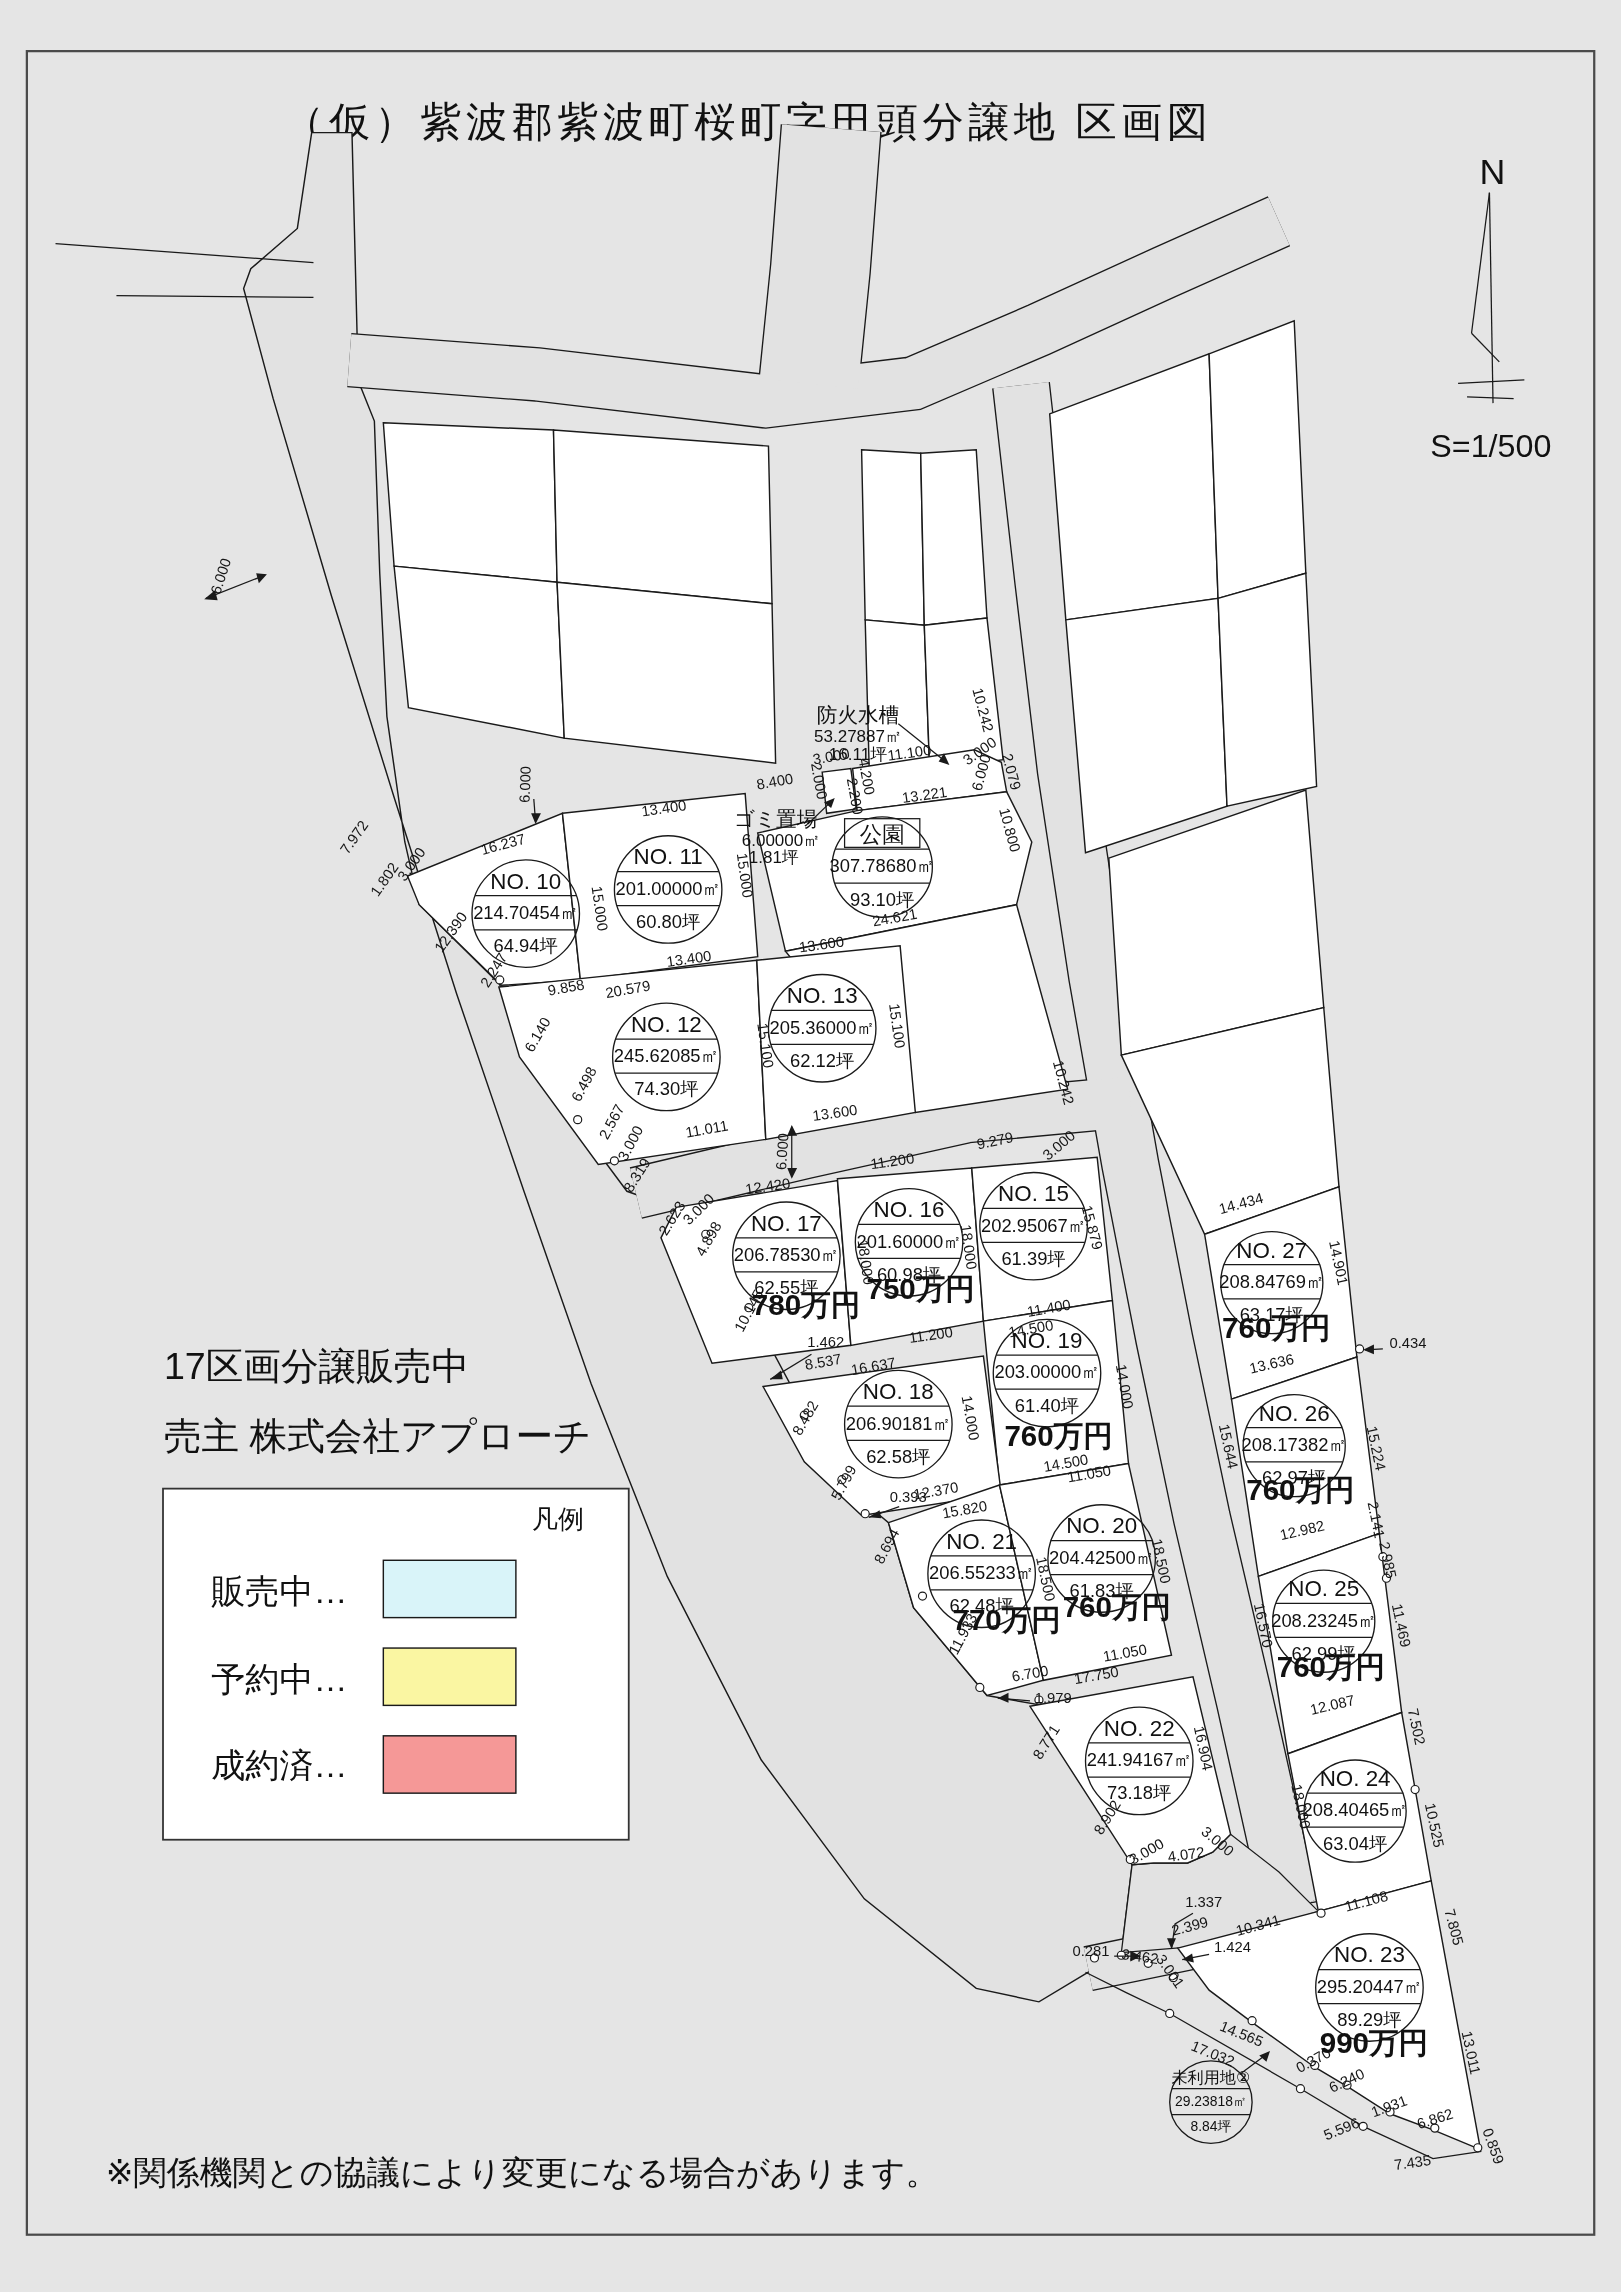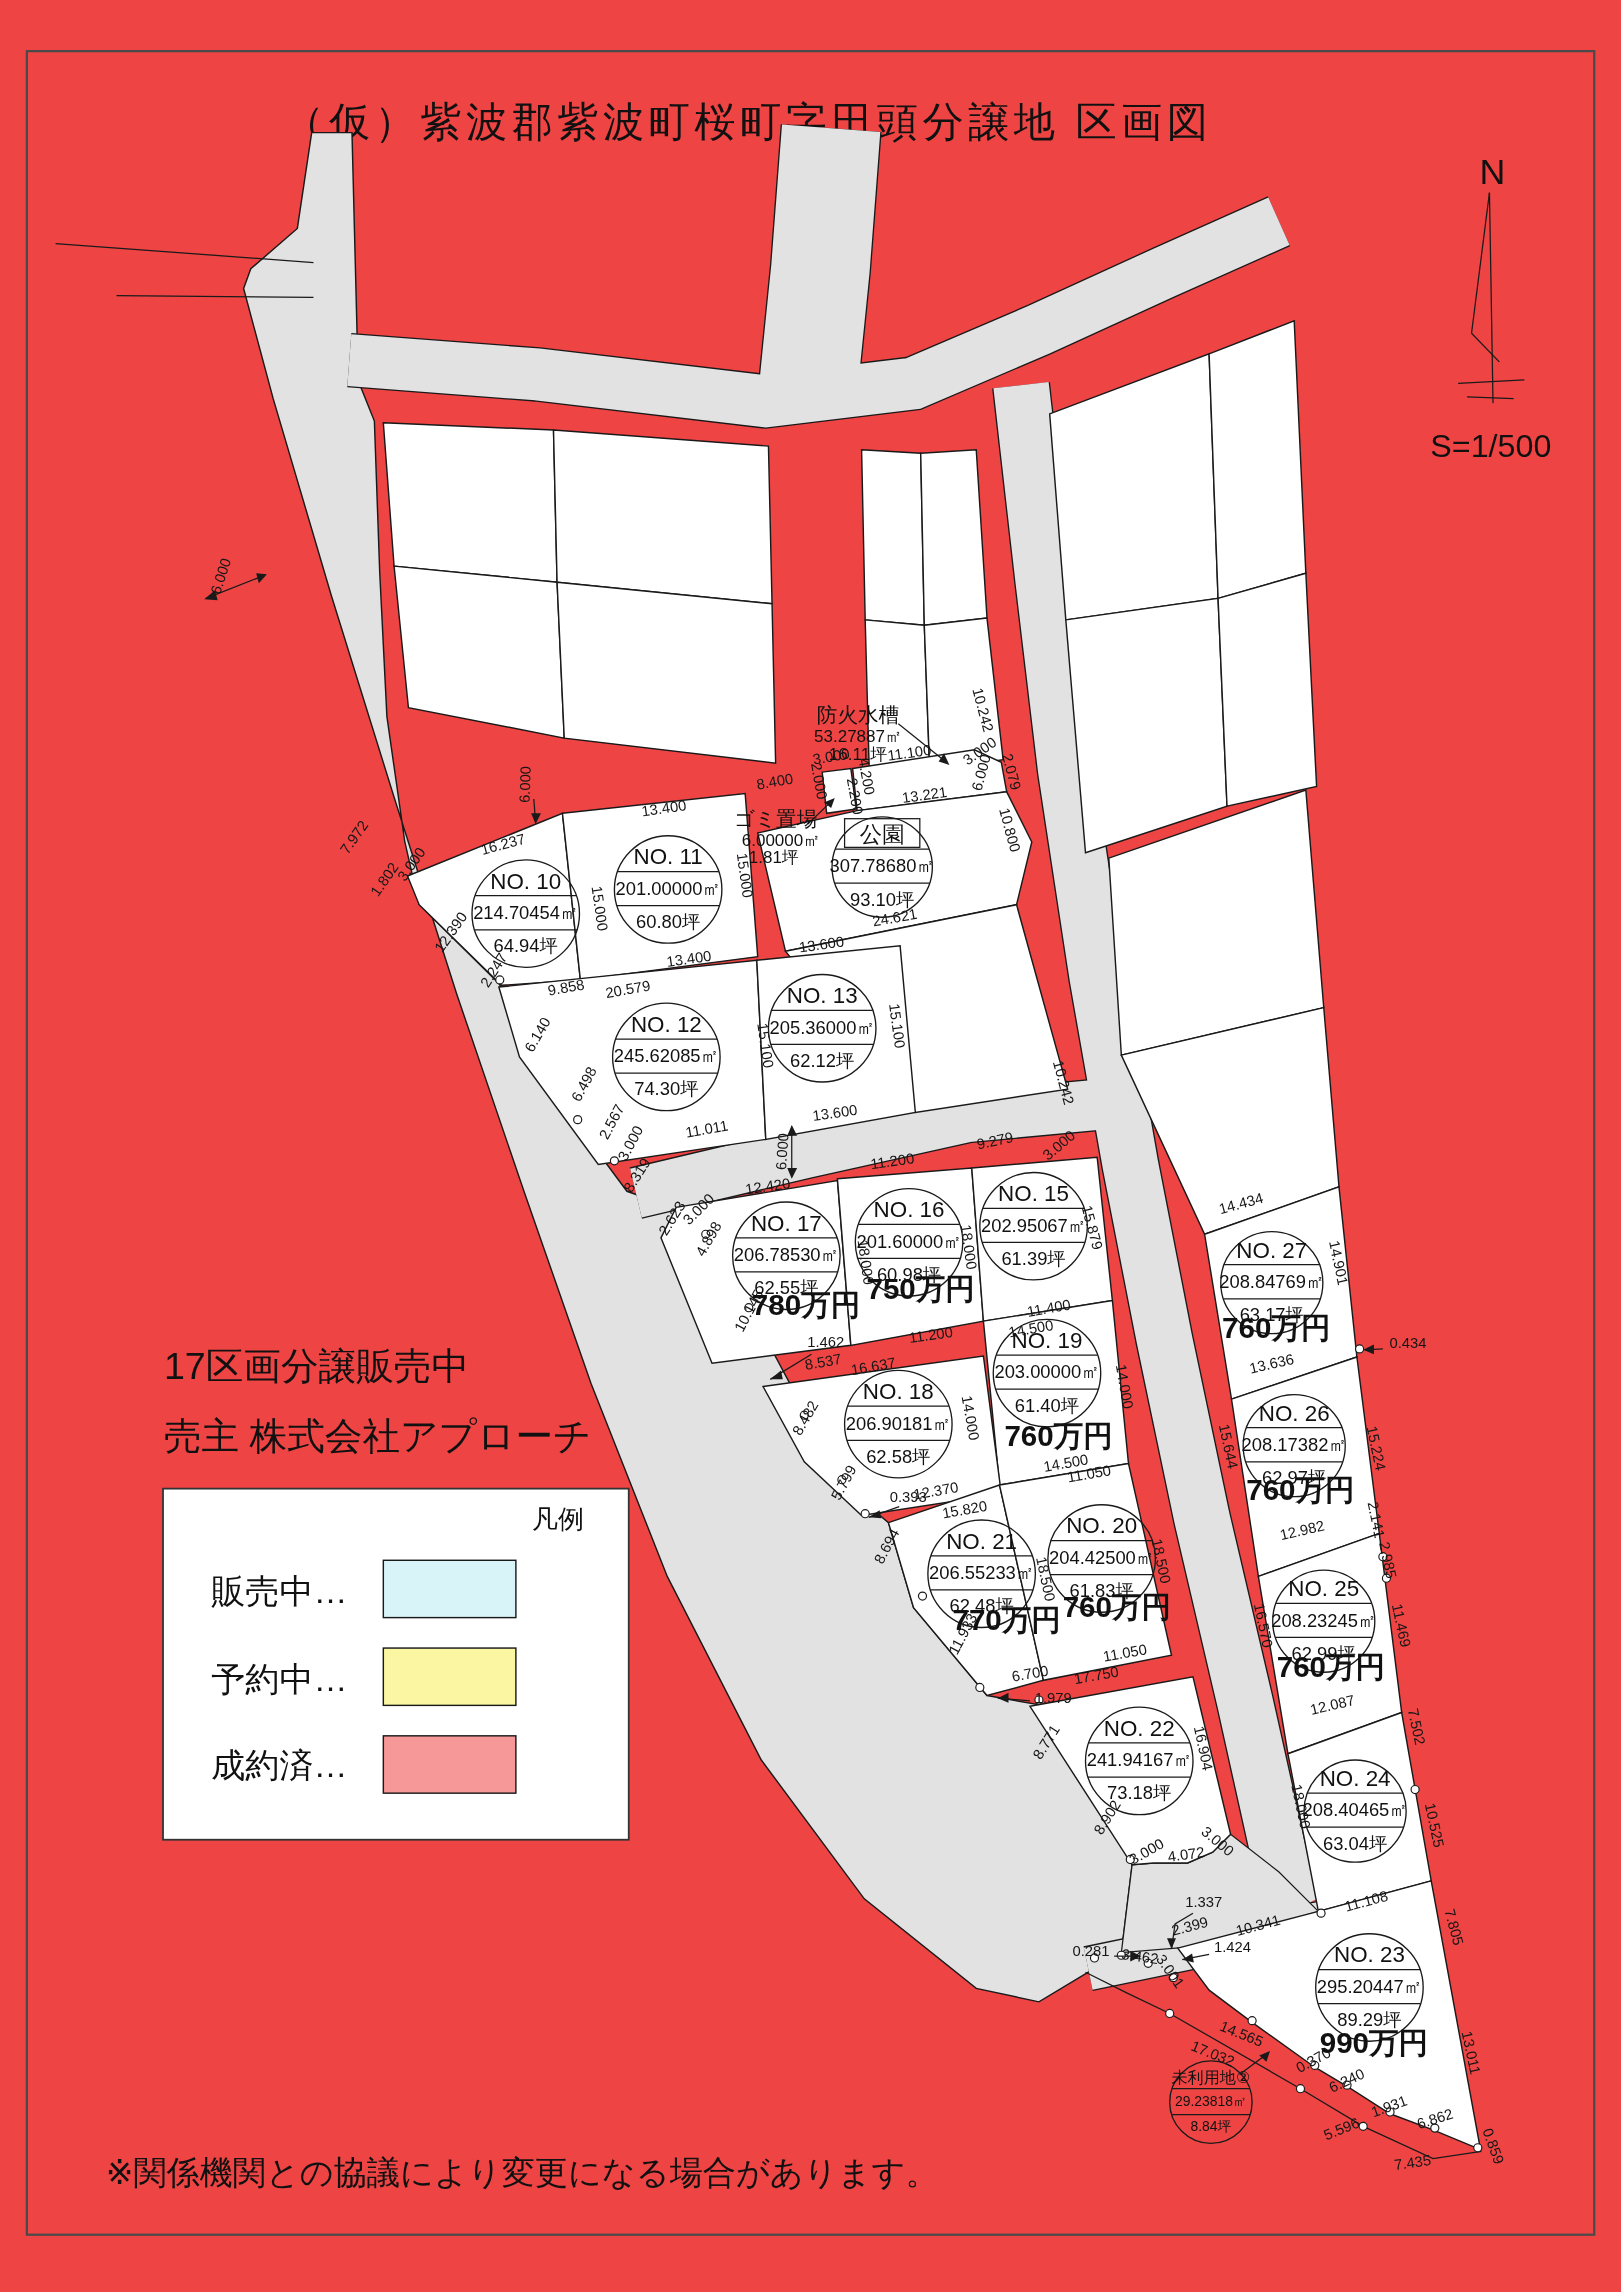--- a/index.html
+++ b/index.html
@@ -1,16 +1,16 @@
 <!DOCTYPE html>
 <html style="font-size:14.3px"><head>
 <meta charset="utf-8">
 <style>
   html,body{margin:0;padding:0;background:#fff;}
-  .page{position:relative;width:1622px;height:2293px;background:#ef4444;overflow:hidden;
+  .page{position:relative;width:1622px;height:2293px;background:#e5e5e5;overflow:hidden;
         font-family:"Liberation Sans","DejaVu Sans",sans-serif;}
   svg{position:absolute;left:0;top:0;}
   text{fill:#111;}
   .title-text{font-size:46px;letter-spacing:5px;fill:#111;}
   .dim{font-size:16.5px;fill:#161616;text-anchor:middle;}
   .stamp-name{font-size:25px;text-anchor:middle;}
   .stamp-name-sm{font-size:18px;text-anchor:middle;}
   .stamp-val{font-size:20.5px;text-anchor:middle;}
   .stamp-val-sm{font-size:15.5px;text-anchor:middle;}
   .price{font-size:33px;font-weight:600;text-anchor:middle;}

